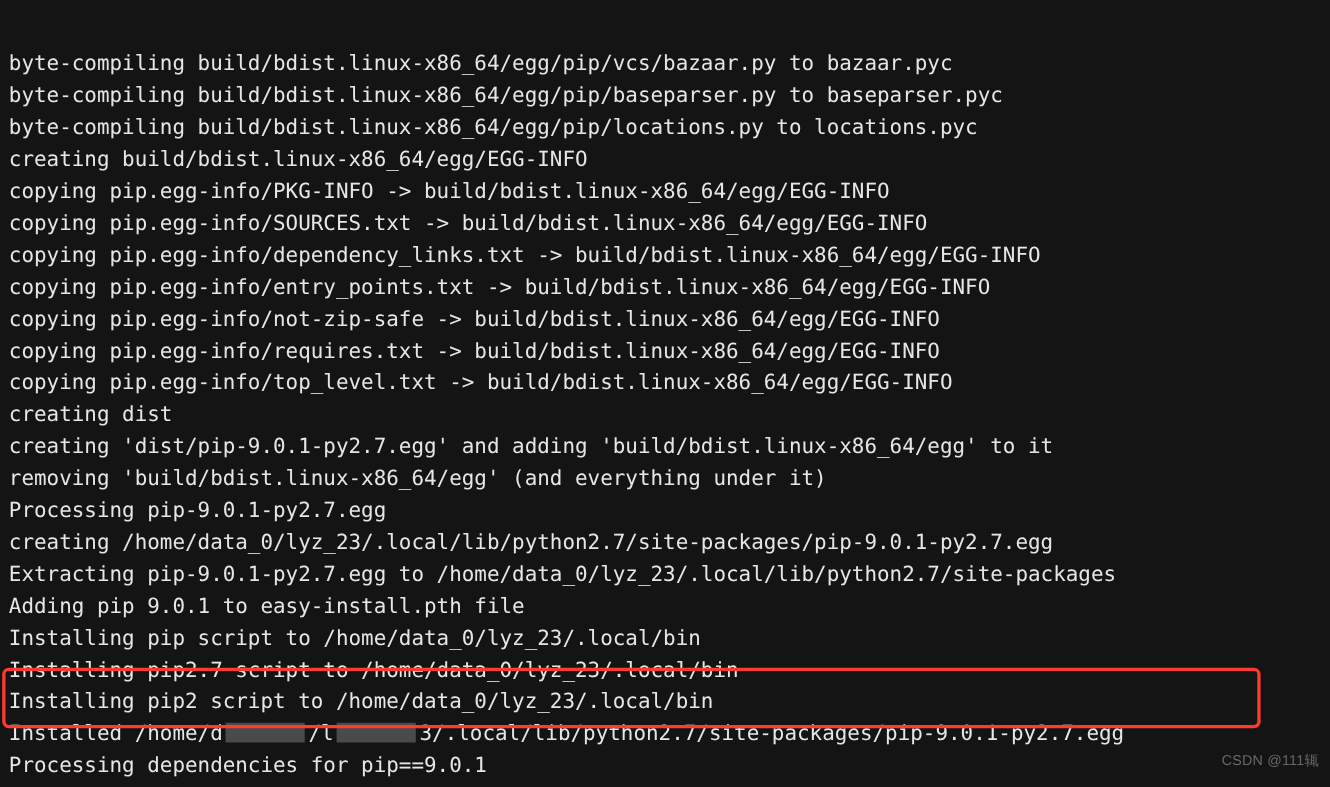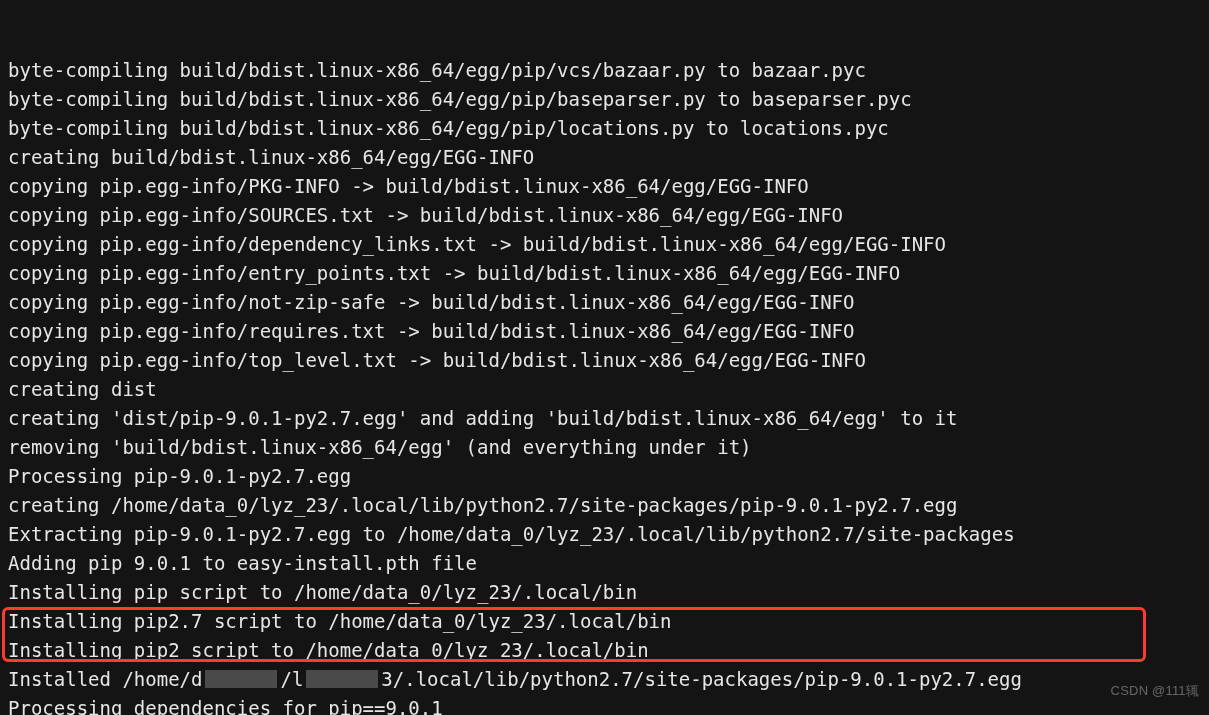--- a/index.html
+++ b/index.html
@@ -7,21 +7,21 @@
     width: 1209px;
     height: 715px;
     background: #141414;
     overflow: hidden;
     font-family: "Consolas", "Menlo", "DejaVu Sans Mono", monospace;
   }
   .terminal {
     position: relative;
     width: 1209px;
     height: 715px;
-    padding: 16px 8px;
+    padding: 4px 8px;
     color: #e6e6e6;
     font-size: 19px;
     line-height: 29px;
     white-space: pre;
     letter-spacing: 0px;
   }
   .line { display: block; }
   .highlight-box {
     position: absolute;
     border: 3px solid #ff3b30;

